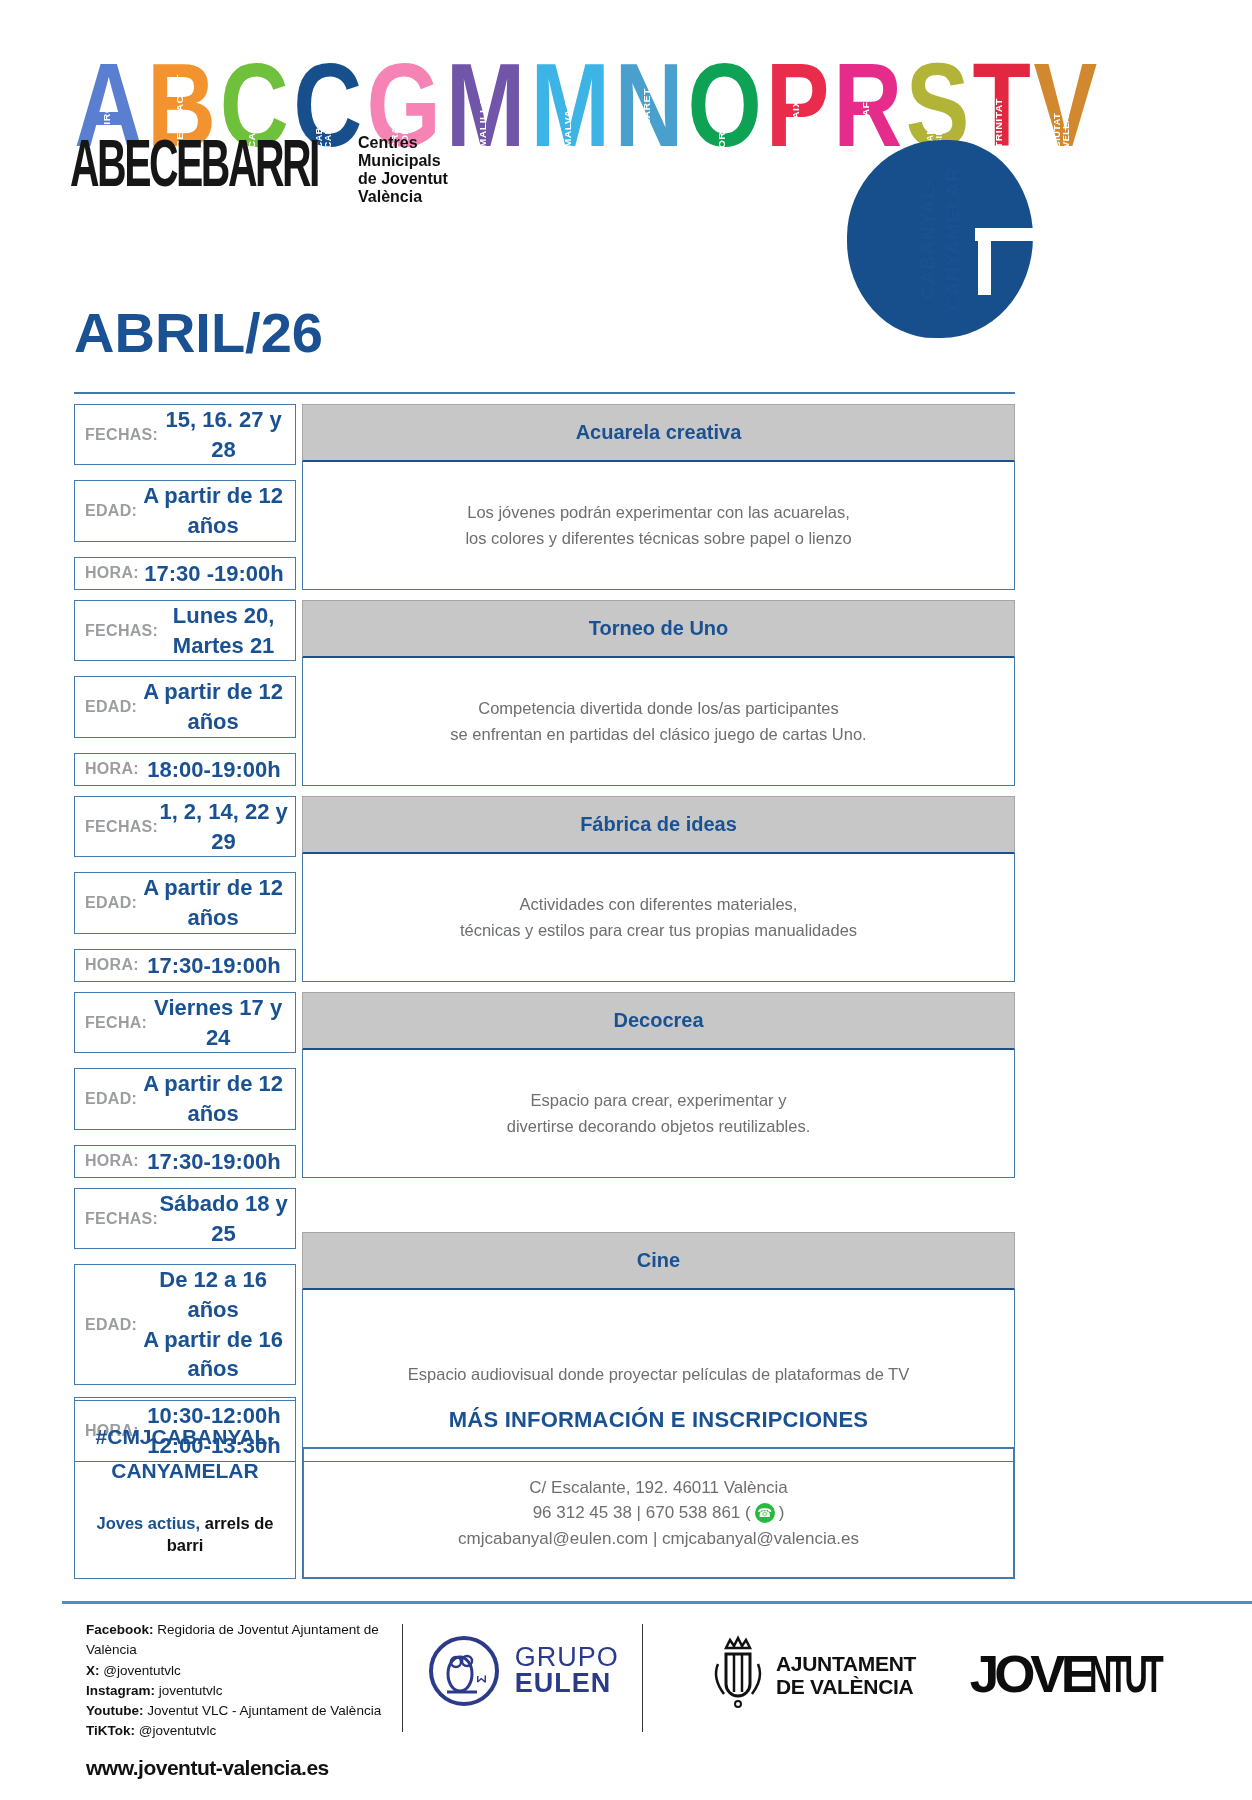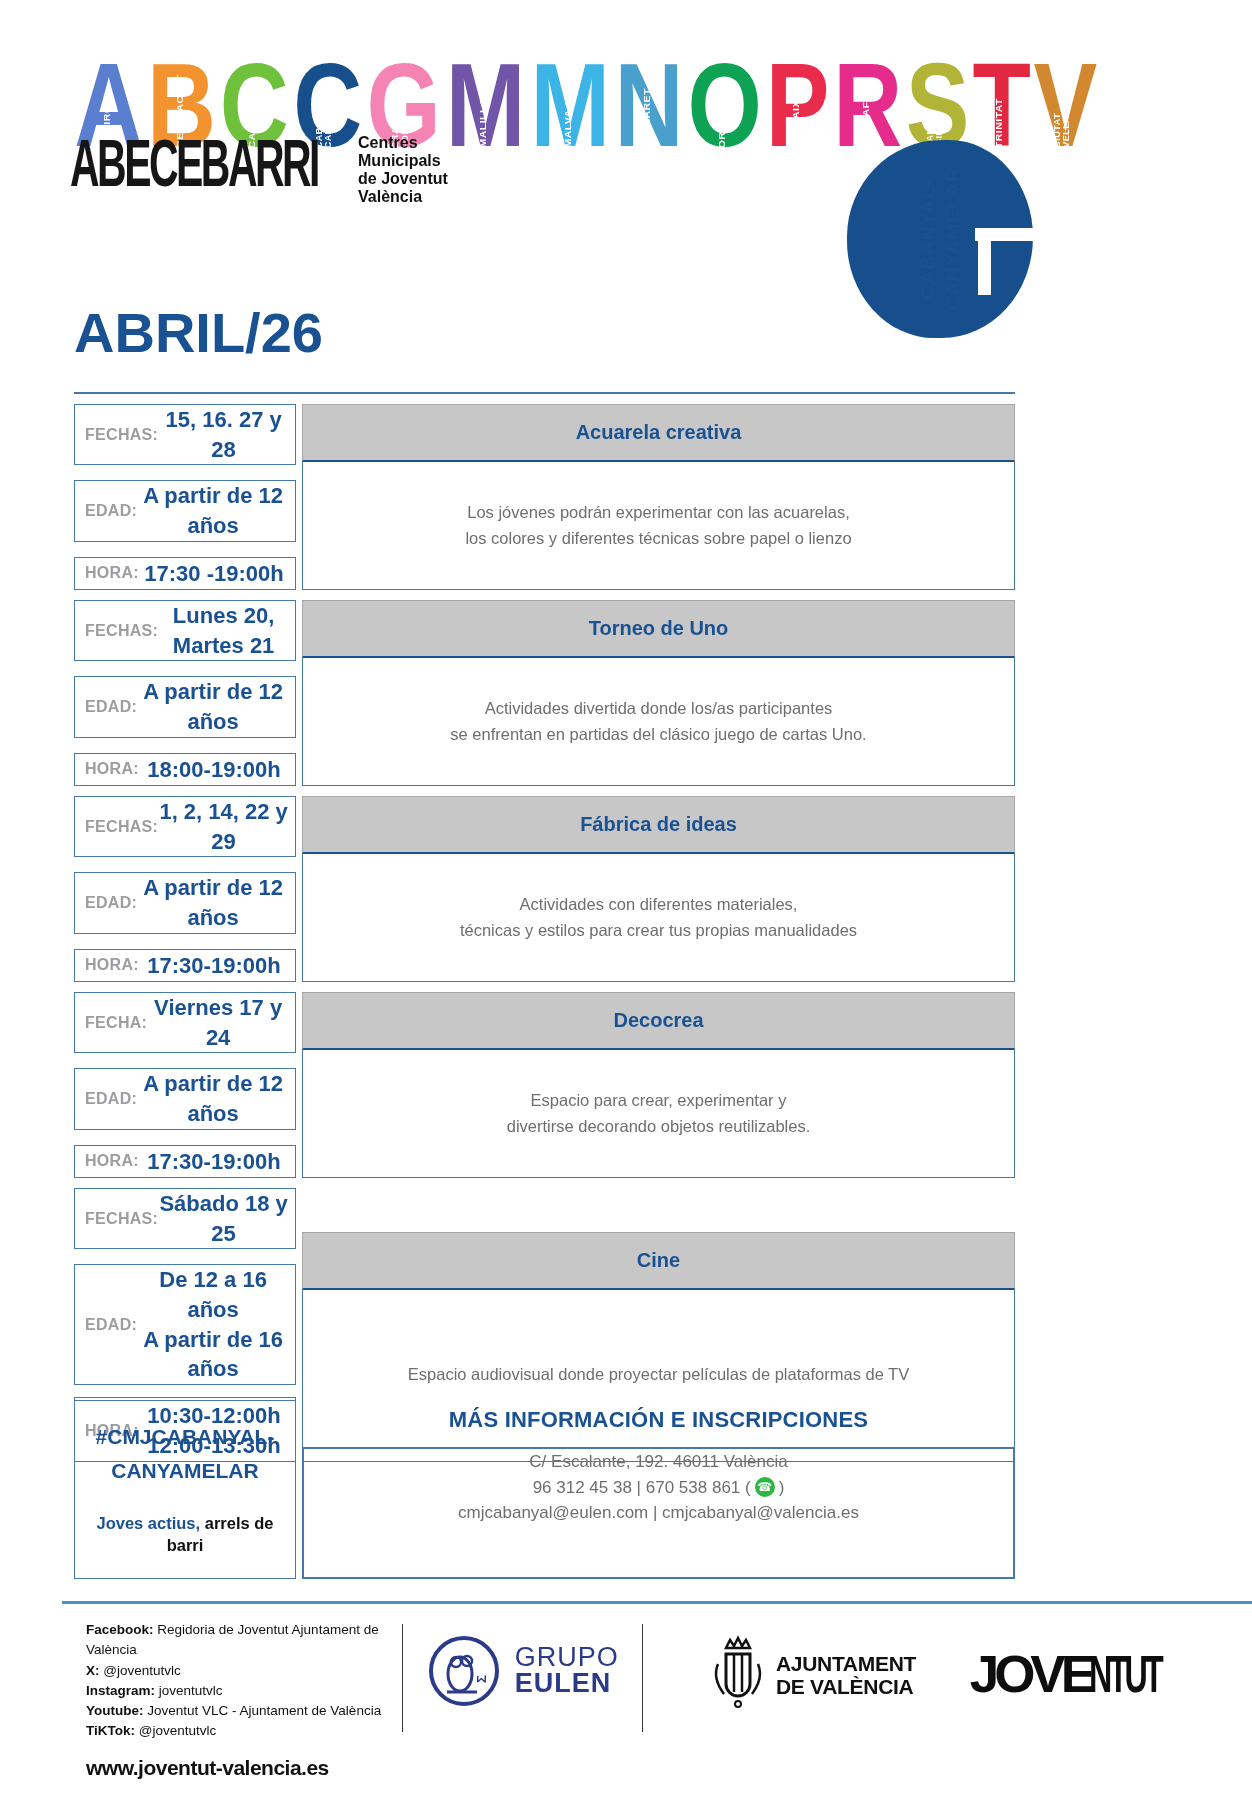--- a/index.html
+++ b/index.html
@@ -87,21 +87,21 @@
     border:1px solid #4579ab;display:flex;flex-direction:column;align-items:center;justify-content:center;
     gap:26px;box-sizing:border-box;text-align:center;
   }
   .hashtag{font-size:21px;font-weight:800;line-height:1.6;white-space:pre-line;}
   .motto{font-size:16.5px;font-weight:700;line-height:1.3;padding:0 12px;color:#111;}
   .info-right{display:flex;flex-direction:column;}
   .info-heading{height:46px;display:flex;align-items:center;justify-content:center;
     font-size:22px;font-weight:800;letter-spacing:.2px;}
   .info-box{
     flex:1;border:2px solid #4579ab;box-sizing:border-box;margin-top:4px;
-    display:flex;flex-direction:column;align-items:center;
+    display:flex;flex-direction:column;align-items:center;justify-content:center;
     color:#6d6e70;font-size:17px;line-height:1.5;text-align:center;
   }
   .phone-line{display:flex;align-items:center;gap:4px;}
   .wa-icon{width:20px;height:20px;border-radius:50%;background:#2bb741;color:#fff;
     display:inline-flex;align-items:center;justify-content:center;font-size:12px;line-height:1;}
 
   
   .footer-rule{position:absolute;top:1601px;left:62px;width:1190px;border-top:3px solid #4e8fc7;}
   .footer{position:absolute;top:1620px;left:74px;width:1130px;display:flex;align-items:flex-start;}
   .social-block{width:316px;flex:0 0 auto;padding-left:12px;}
@@ -212,21 +212,21 @@
           <div class="fcell">
             <span class="flabel">HORA:</span>
             <span class="fvalue" style="color: rgb(26, 81, 146);">
               <div>18:00-19:00h</div>
             </span>
           </div>
         </div>
         <div class="right-col">
           <div class="rhead" style="color: rgb(26, 81, 146);">Torneo de Uno</div>
           <div class="rdesc">
-            <div>Actividades divertida donde los/as participantes</div>
+            <div>Competencia divertida donde los/as participantes</div>
             <div>se enfrentan en partidas del clásico juego de cartas Uno.</div>
           </div>
         </div>
       </div>
       <div class="row">
         <div class="left-col">
           <div class="fcell">
             <span class="flabel">FECHAS:</span>
             <span class="fvalue" style="color: rgb(26, 81, 146);">
               <div>1, 2, 14, 22 y 29</div>

